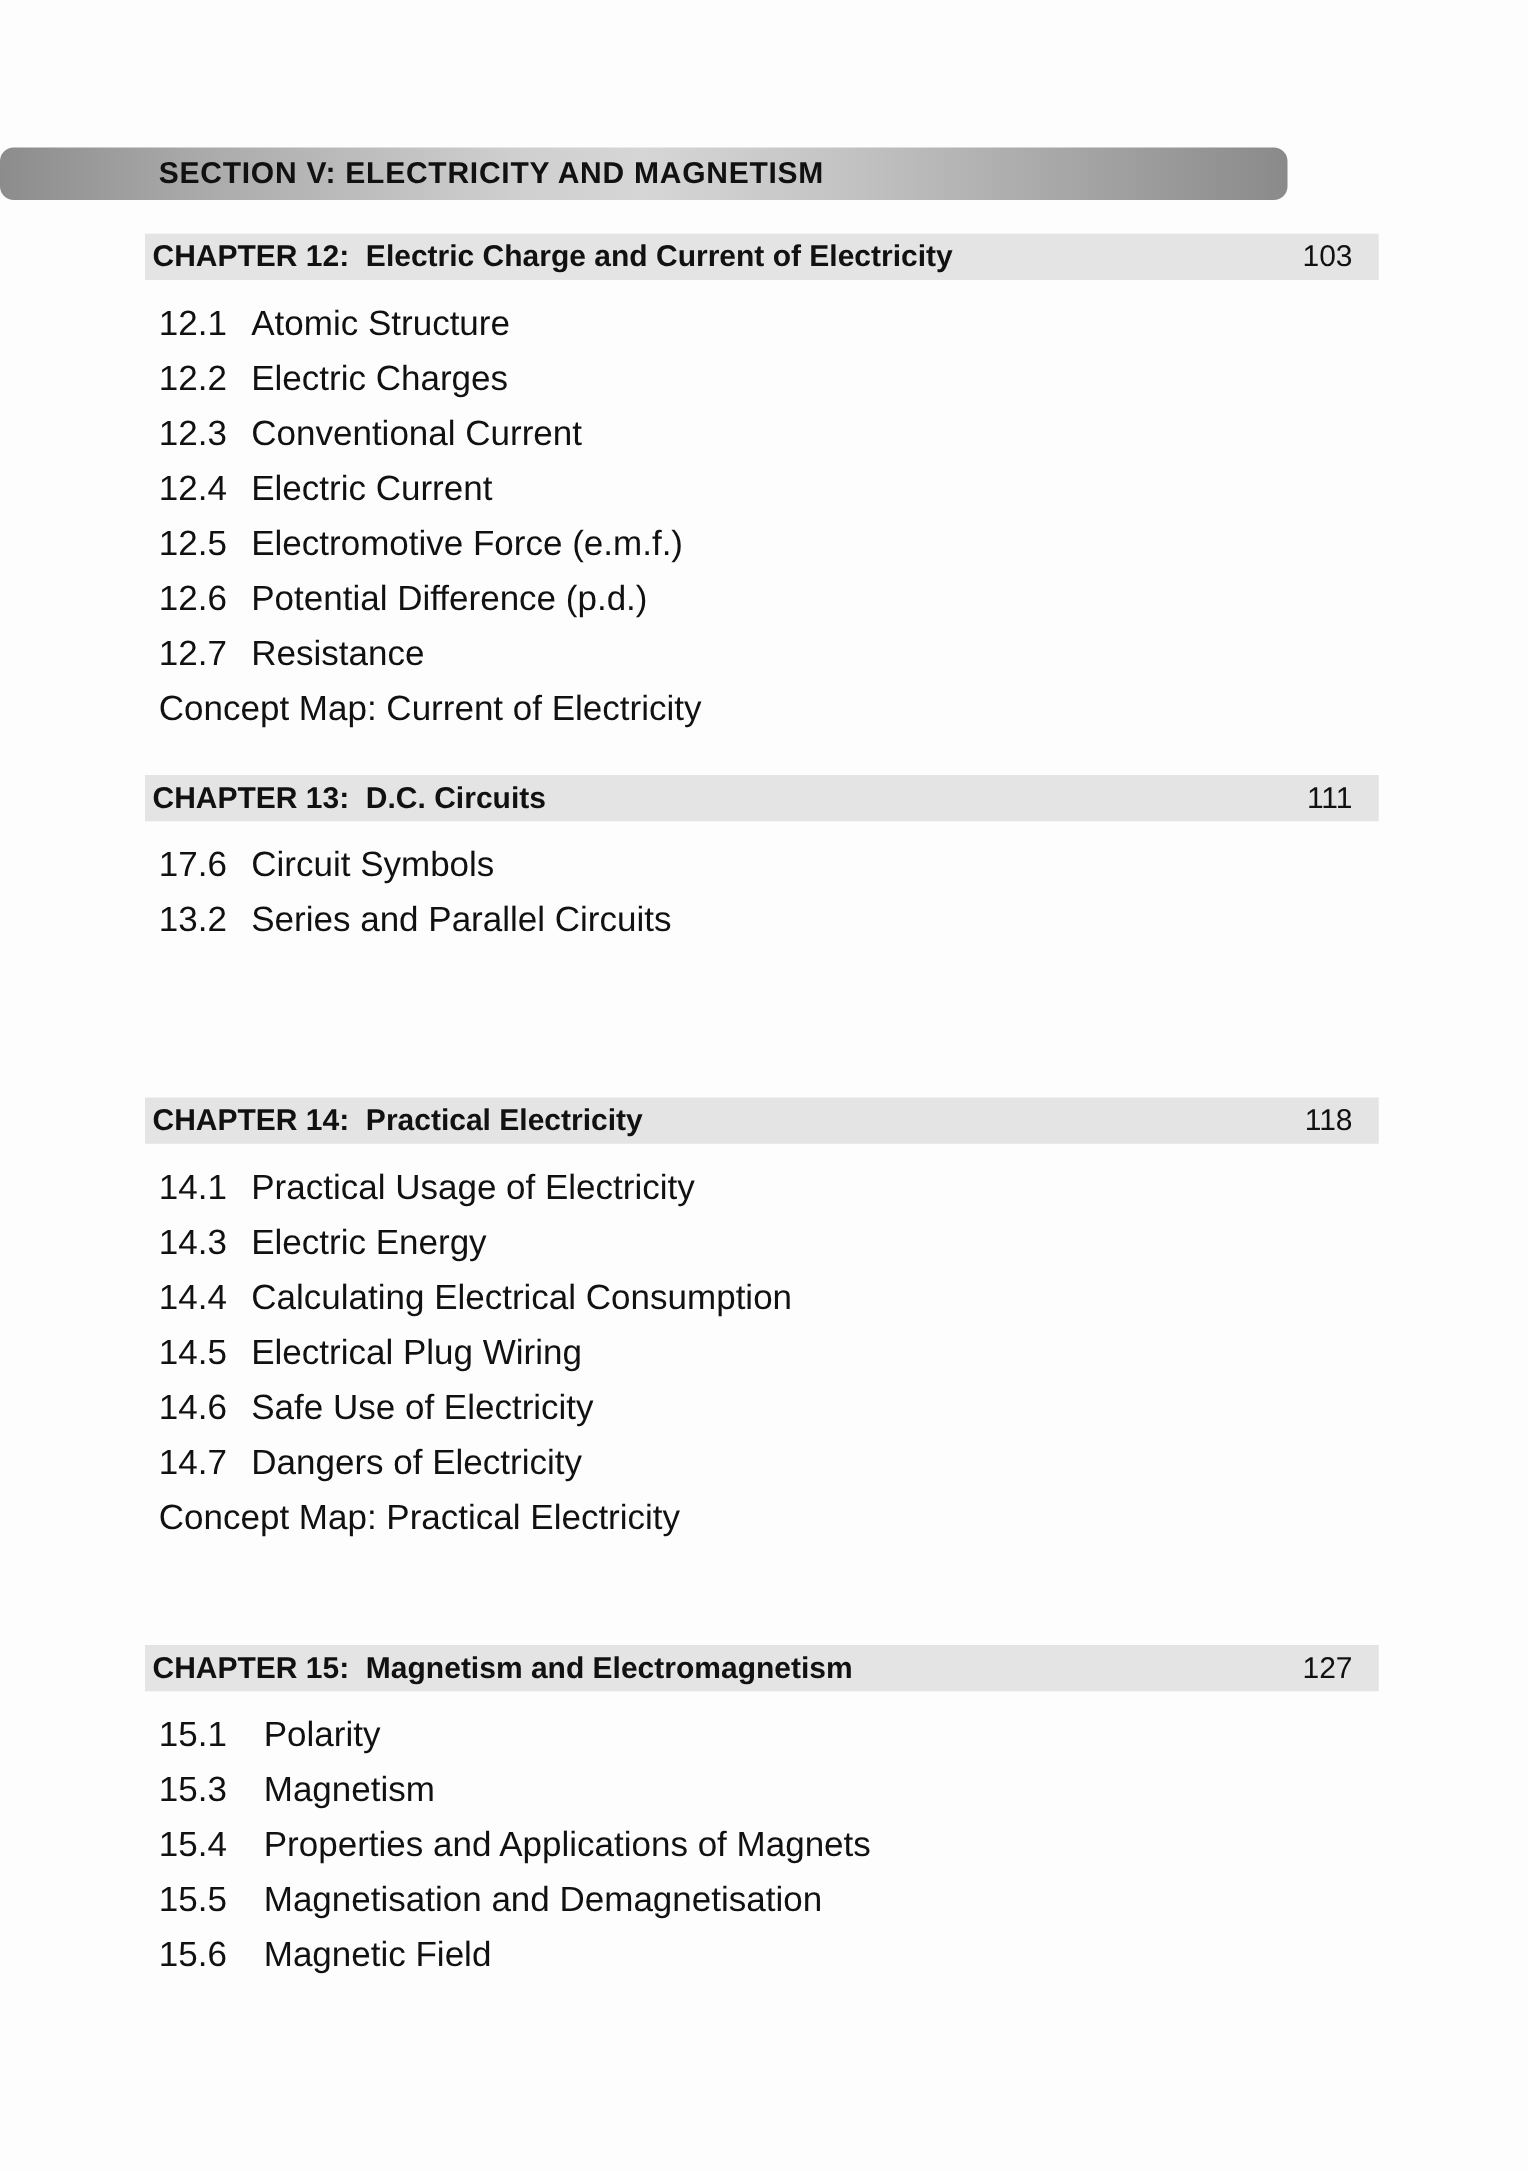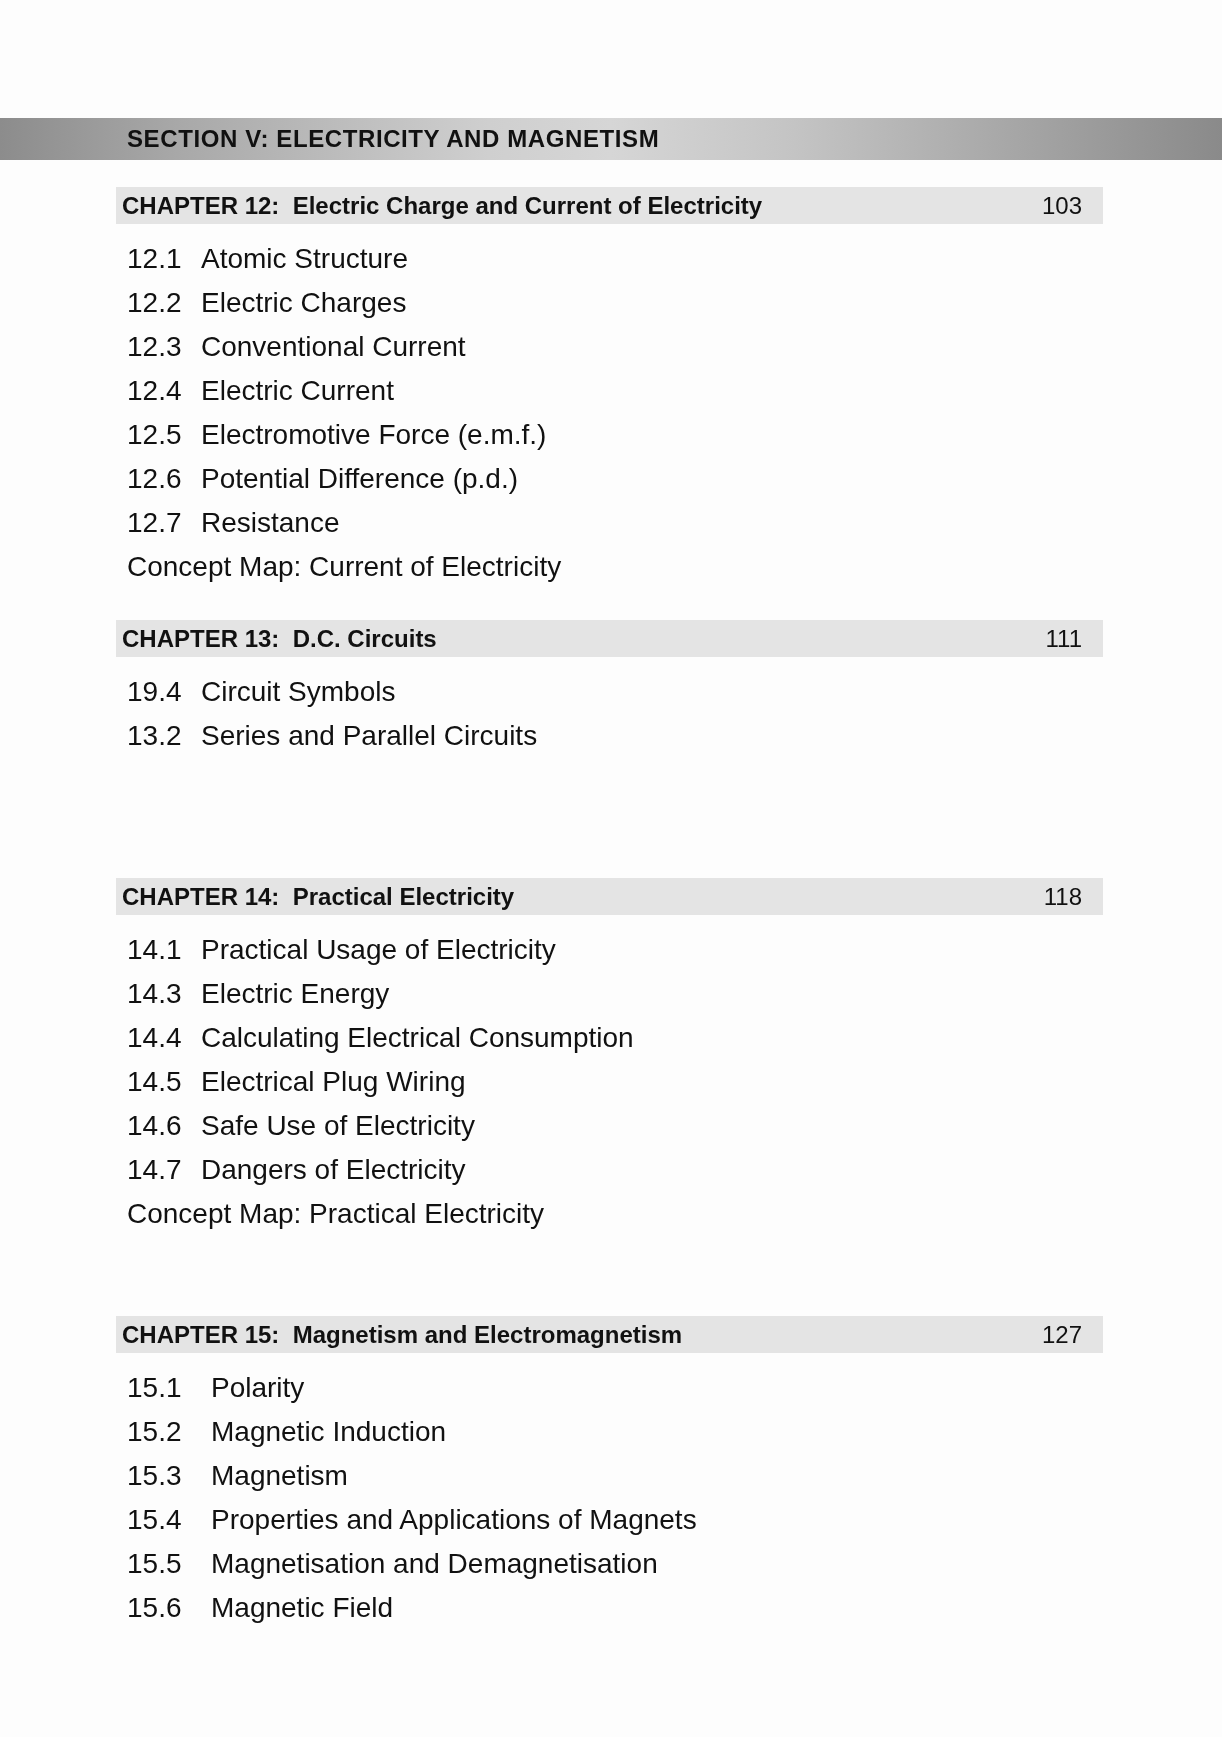--- a/index.html
+++ b/index.html
@@ -5,22 +5,23 @@
   html, body { margin: 0; padding: 0; }
   body {
     width: 1222px; height: 1737px;
     background: #fdfdfd;
     position: relative;
     overflow: hidden;
     font-family: "Liberation Sans", "DejaVu Sans", sans-serif;
     color: #111;
   }
   .section-bar {
-    position: absolute; left: 0; top: 118px; width: 1222px; height: 42px;
+    position: absolute; left: 0; top: 118px; width: 1030px; height: 42px;
     background: linear-gradient(to right, #8c8c8c 0%, #a9a9a9 15%, #cfcfcf 40%, #d6d6d6 50%, #c4c4c4 65%, #a3a3a3 85%, #8a8a8a 100%);
+    border-radius: 11px;
   }
   .section-title {
     position: absolute; left: 127px; top: 0; height: 42px; line-height: 42px;
     font-size: 24px; font-weight: bold; letter-spacing: 0.6px; color: #111;
   }
   .chapter {
     position: absolute; left: 0; width: 1222px;
   }
   .chapter-bar {
     position: absolute; left: 116px; width: 987px; height: 37px; top: 0;
@@ -64,21 +65,21 @@
     <div class="item concept"><span>Concept Map: Current of Electricity</span></div>
   </div>
 </div>
 
 <div class="chapter" style="top:620px;">
   <div class="chapter-bar">
     <span class="chapter-title">CHAPTER 13:  D.C. Circuits</span>
     <span class="chapter-page">111</span>
   </div>
   <div class="items">
-    <div class="item"><span class="num">19.4</span><span>Circuit Symbols</span></div>
+    <div class="item"><span class="num">17.6</span><span>Circuit Symbols</span></div>
     <div class="item"><span class="num">13.2</span><span>Series and Parallel Circuits</span></div>
   </div>
 </div>
 
 <div class="chapter" style="top:878px;">
   <div class="chapter-bar">
     <span class="chapter-title">CHAPTER 14:  Practical Electricity</span>
     <span class="chapter-page">118</span>
   </div>
   <div class="items">
@@ -92,19 +93,18 @@
   </div>
 </div>
 
 <div class="chapter ch15" style="top:1316px;">
   <div class="chapter-bar">
     <span class="chapter-title">CHAPTER 15:  Magnetism and Electromagnetism</span>
     <span class="chapter-page">127</span>
   </div>
   <div class="items">
     <div class="item"><span class="num">15.1</span><span>Polarity</span></div>
-    <div class="item"><span class="num">15.2</span><span>Magnetic Induction</span></div>
     <div class="item"><span class="num">15.3</span><span>Magnetism</span></div>
     <div class="item"><span class="num">15.4</span><span>Properties and Applications of Magnets</span></div>
     <div class="item"><span class="num">15.5</span><span>Magnetisation and Demagnetisation</span></div>
     <div class="item"><span class="num">15.6</span><span>Magnetic Field</span></div>
   </div>
 </div>
 
 </body></html>

